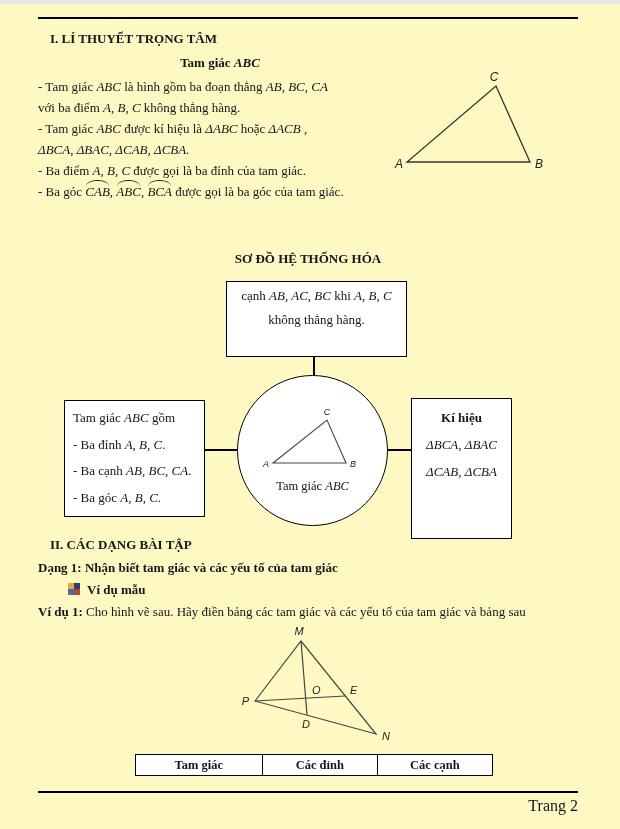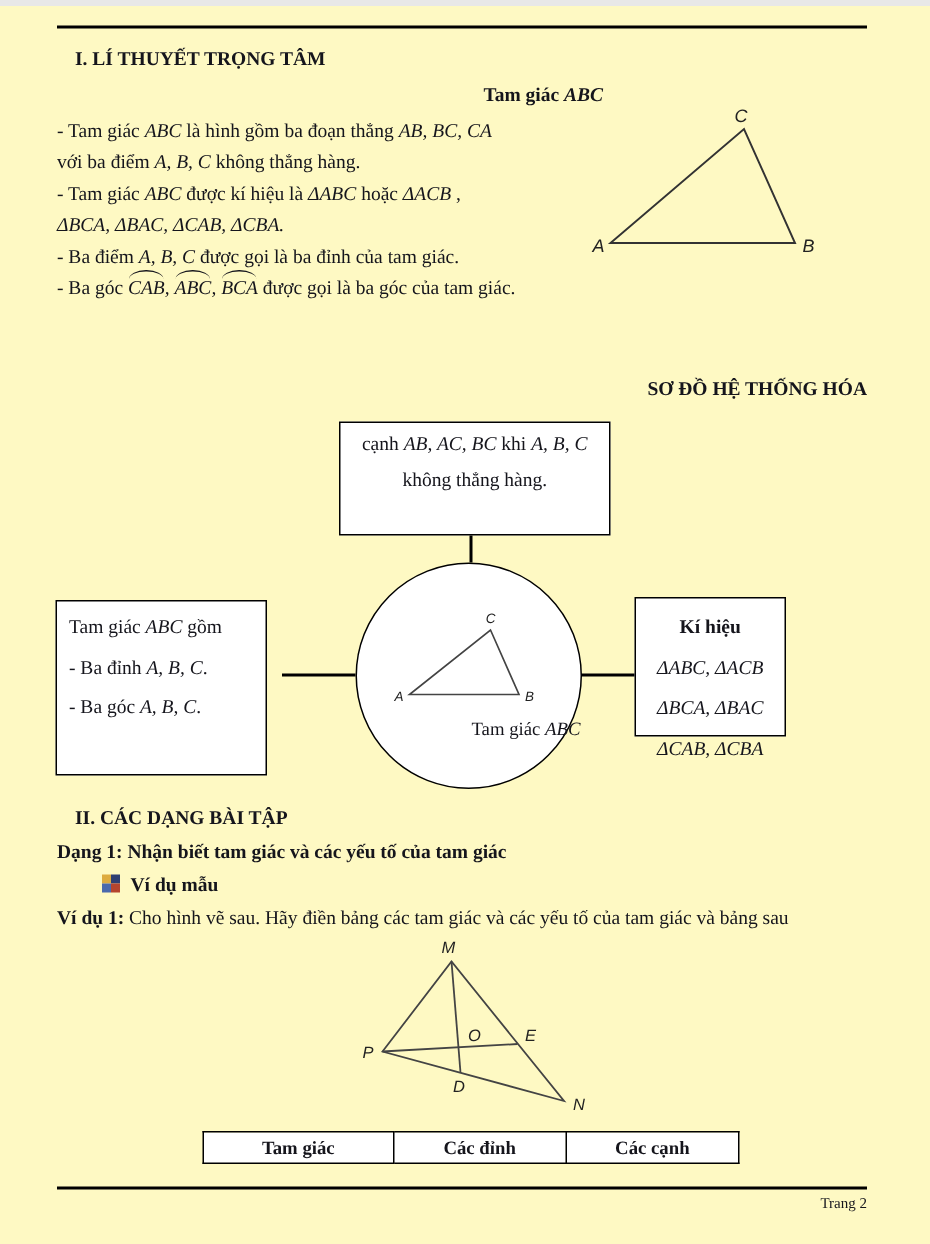--- a/index.html
+++ b/index.html
@@ -3,21 +3,21 @@
 <meta charset="utf-8">
 <style>
   html,body{margin:0;padding:0;background:#e8e8e8;}
   .page{
     position:relative;width:620px;height:829px;margin:4px auto;background:#fef9c3;
     font-family:"Liberation Serif",serif;color:#15151c;font-size:13px;overflow:hidden;
   }
   .abs{position:absolute;}
   .hline{background:#000;height:2px;}
   .bold{font-weight:700;}
-  .center{text-align:right;}
+  .center{text-align:center;}
   
   .r-n{}
   .r-b{font-weight:700;}
   .r-i{font-style:italic;}
   .r-bi{font-weight:700;font-style:italic;}
   .r-arc{font-style:italic;position:relative;display:inline-block;}
   .r-arc::before{
     content:"";position:absolute;top:-1px;left:1px;right:1px;height:5px;
     border-top:1.2px solid #15151c;border-radius:50% 50% 0 0 / 100% 100% 0 0;
   }
@@ -37,21 +37,21 @@
   .q1{left:0;top:0;background:#ddab3f;}
   .q2{left:6px;top:0;background:#2e3f72;}
   .q3{left:0;top:6px;background:#4a69ad;}
   .q4{left:6px;top:6px;background:#b5452e;}
   
   table.ftable{border-collapse:collapse;width:358px;}
   table.ftable th{
     border:1.6px solid #000;font-weight:700;font-size:12.5px;
     height:20px;text-align:center;padding:0 4px;background:#fff;
   }
-  .footer-text{font-size:10px;}
+  .footer-text{font-size:16px;}
 </style>
 </head>
 <body>
 
 <div class="page">
 
   <div class="abs hline" style="left:38px;top:13px;width:540px;"></div>
 
   <div class="abs bold" style="left:50px;top:27px;">I. LÍ THUYẾT TRỌNG TÂM</div>
 
@@ -87,30 +87,30 @@
   <div class="abs circle" style="left:237px;top:371px;width:151px;height:151px;">
     <svg class="abs" style="left:0;top:0;" width="151" height="151" viewBox="0 0 151 151">
       <polygon points="35,87 108,87 89,44" fill="none" stroke="#444" stroke-width="1.1"></polygon>
       <text x="31" y="91" text-anchor="end" font-size="9">A</text>
       <text x="112" y="91" text-anchor="start" font-size="9">B</text>
       <text x="89" y="39" text-anchor="middle" font-size="9">C</text>
     </svg>
     <div class="abs center" style="left:0;top:103px;width:100%;font-size:12.5px;"><span class="r-n">Tam giác </span><span class="r-i">ABC</span></div>
   </div>
 
-  <div class="abs boxed leftbox" style="left:37px;top:396px;width:141px;height:117px;padding:4px 8px;">
+  <div class="abs boxed leftbox" style="left:64px;top:396px;width:141px;height:117px;padding:4px 8px;">
       <div class="tline"><span class="r-n">Tam giác </span><span class="r-i">ABC</span><span class="r-n"> gồm</span></div>
       <div class="tline"><span class="r-n">- Ba đỉnh </span><span class="r-i">A, B, C</span><span class="r-n">.</span></div>
+      <div class="tline"><span class="r-n">- Ba cạnh </span><span class="r-i">AB, BC, CA</span><span class="r-n">.</span></div>
       <div class="tline"><span class="r-n">- Ba góc </span><span class="r-i">A, B, C</span><span class="r-n">.</span></div>
     </div>
 
-  <div class="abs boxed rightbox" style="left:423px;top:394px;width:101px;height:93px;padding-top:5px;">
+  <div class="abs boxed rightbox" style="left:411px;top:394px;width:101px;height:141px;padding-top:5px;">
     <div class="tline bold center" style="font-style:normal;">Kí hiệu</div>
     <div>
-        <div class="tline"><span class="r-i">ΔABC, ΔACB</span></div>
         <div class="tline"><span class="r-i">ΔBCA, ΔBAC</span></div>
         <div class="tline"><span class="r-i">ΔCAB, ΔCBA</span></div>
       </div>
   </div>
 
   <div class="abs bold" style="left:50px;top:533px;">II. CÁC DẠNG BÀI TẬP</div>
   <div class="abs" style="left:38px;top:556px;"><span class="r-b">Dạng 1: Nhận biết tam giác và các yếu tố của tam giác</span></div>
 
   <div class="abs" style="left:68px;top:578px;font-family:Liberation Serif, serif;">
     <span class="ex-icon">

